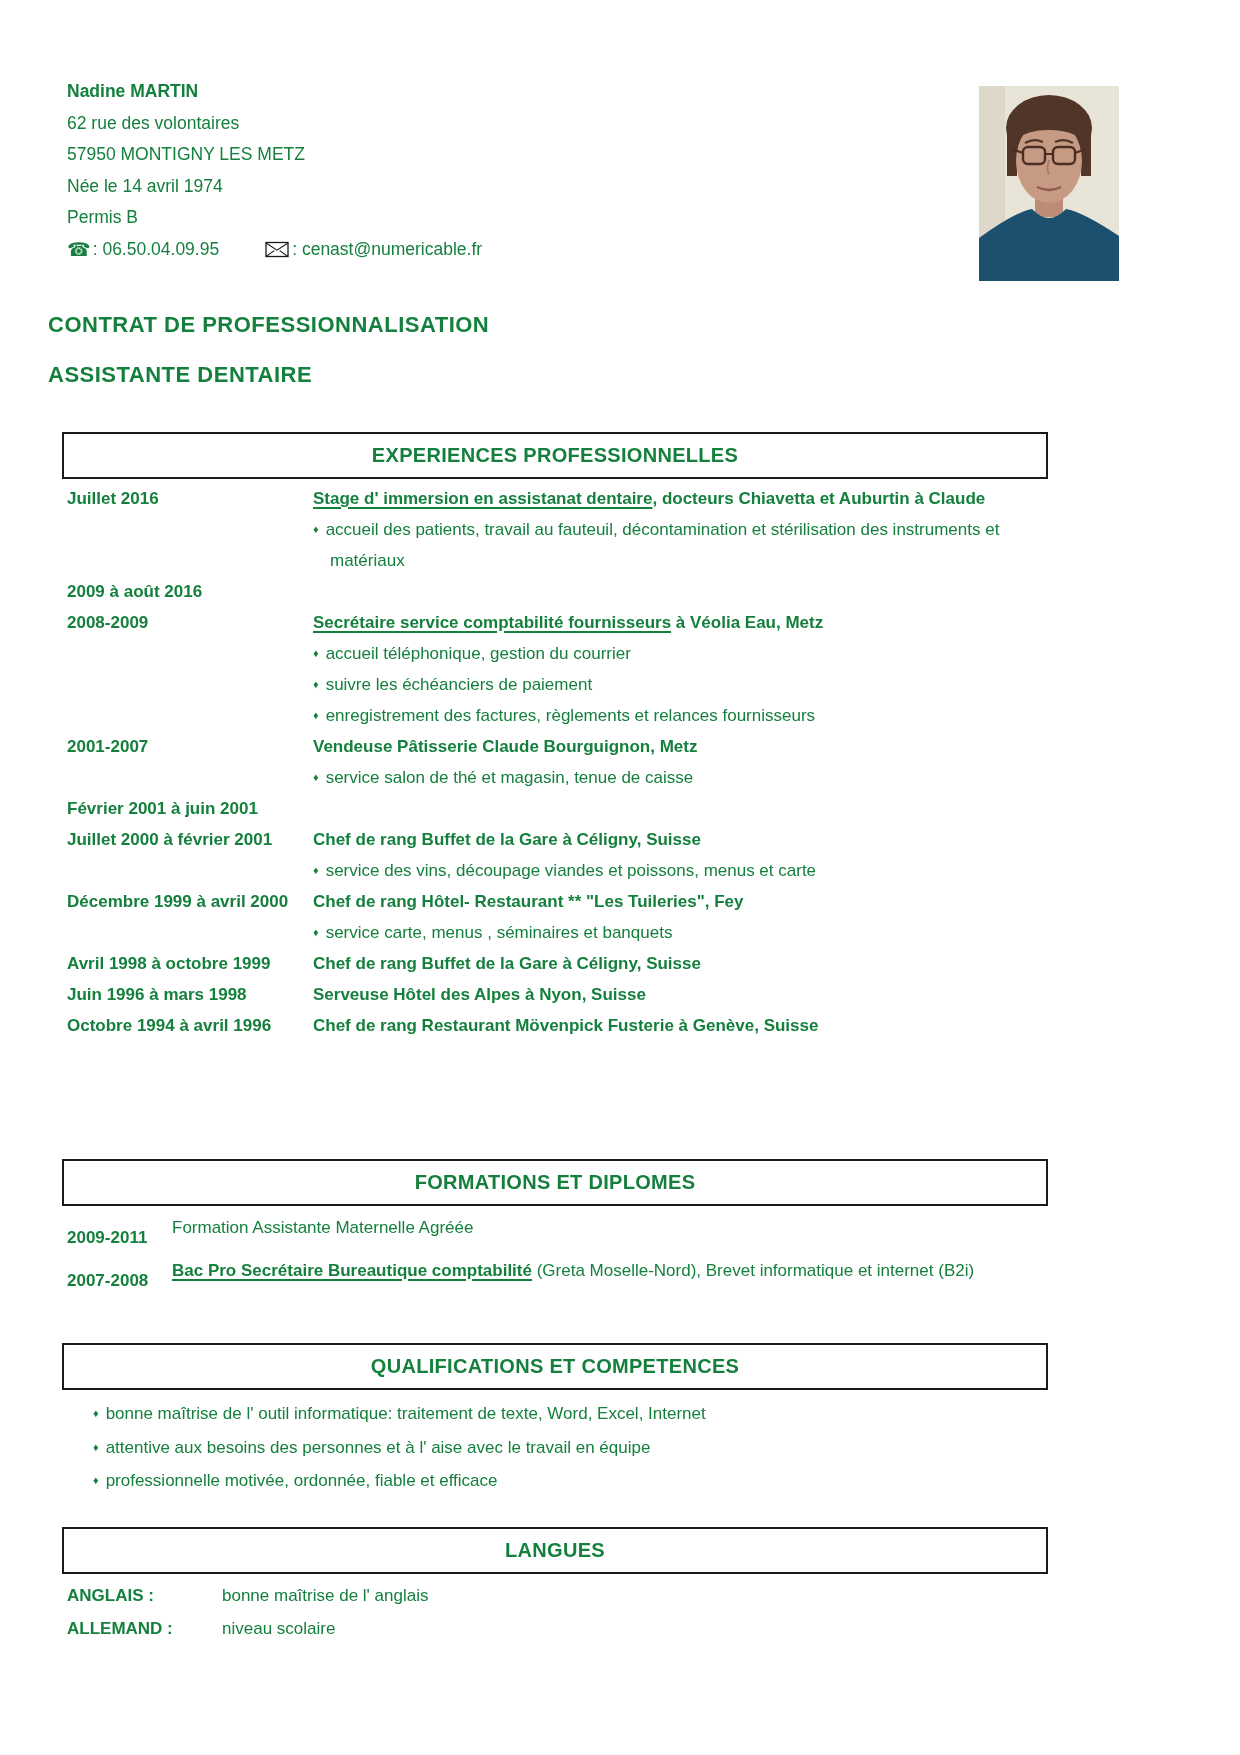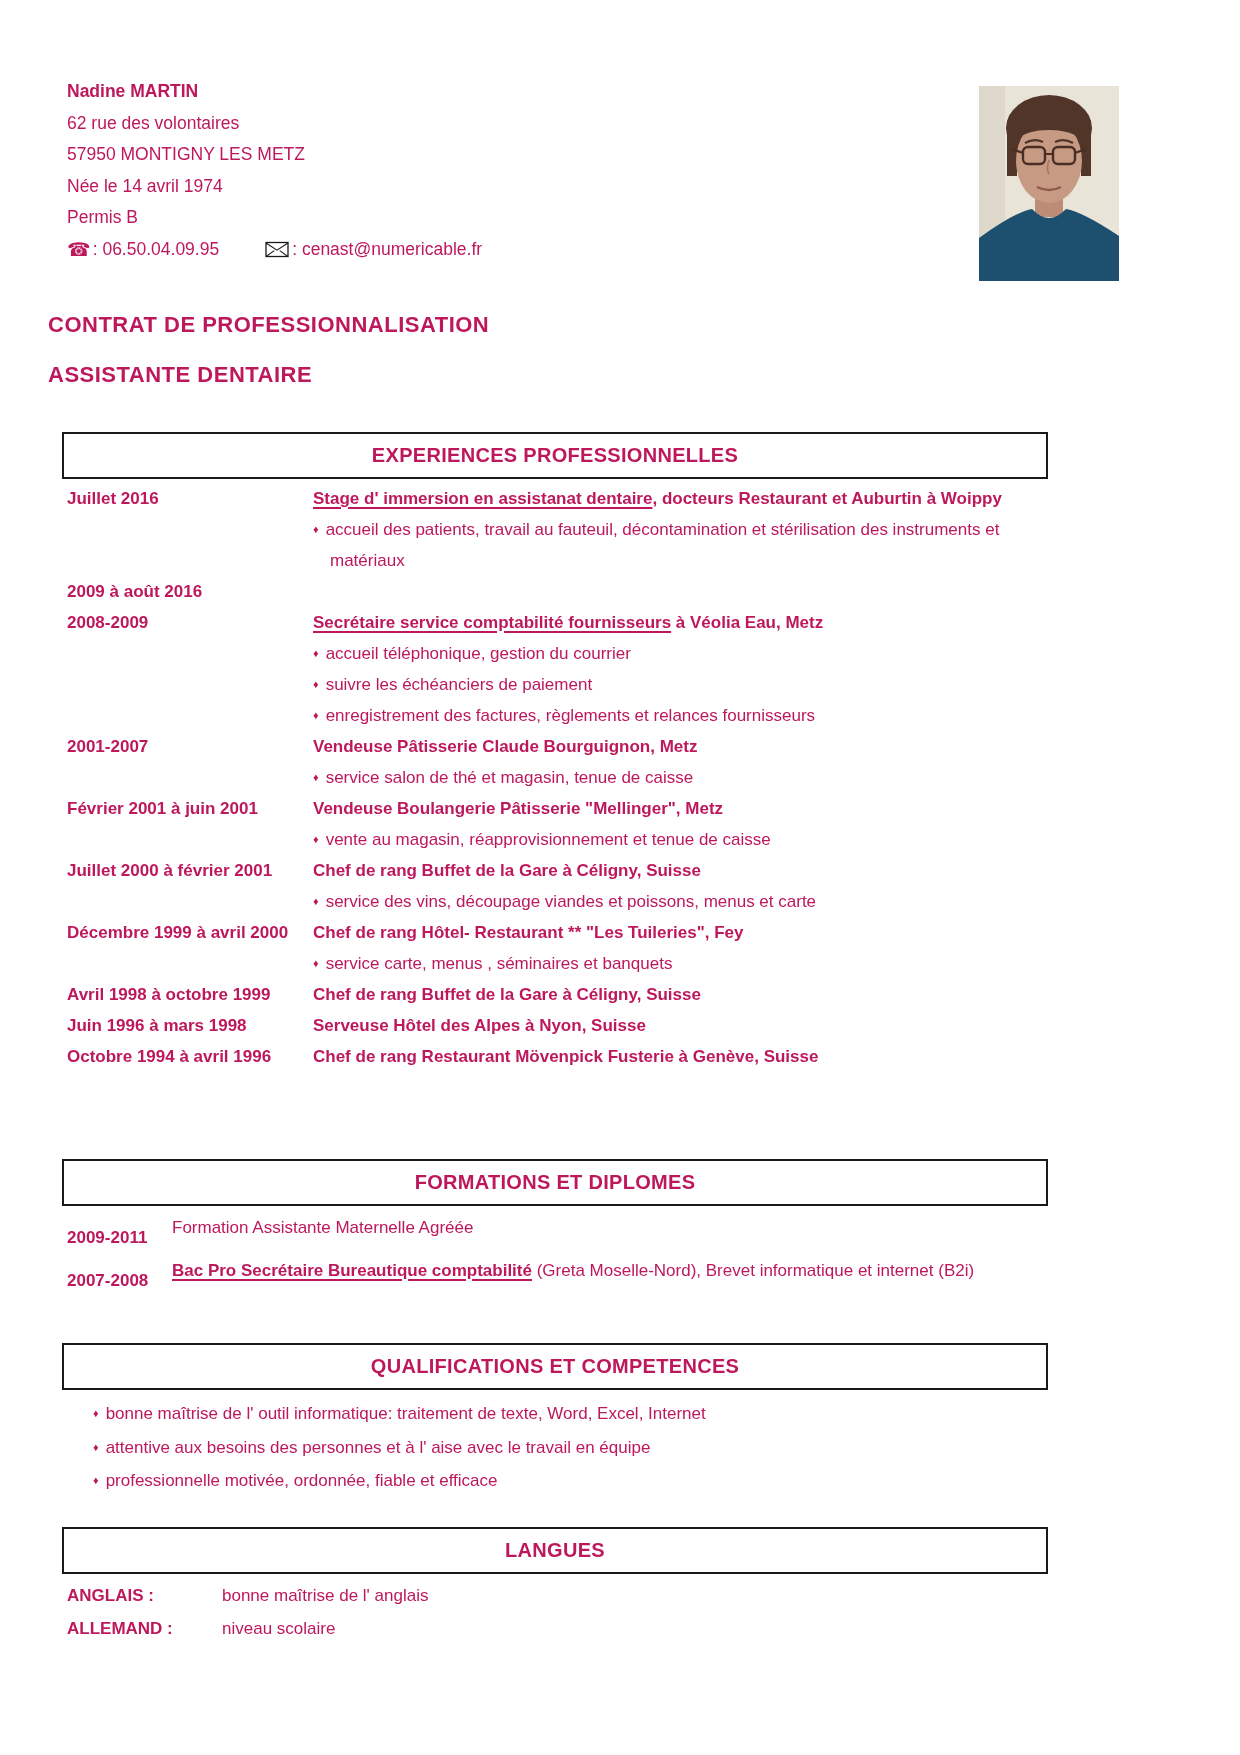--- a/index.html
+++ b/index.html
@@ -1,18 +1,18 @@
 <!DOCTYPE html>
 <html><head>
 <meta charset="utf-8">
 <style>
   html,body{margin:0;padding:0;background:#ffffff;}
   .page{
     position:relative;width:1240px;height:1755px;background:#ffffff;
-    font-family:"Liberation Sans", sans-serif;color:#be185d;overflow:hidden;
+    font-family:"Liberation Sans", sans-serif;color:#15803d;overflow:hidden;
   }
   
   .personal{position:absolute;left:67px;top:76px;font-size:17.5px;line-height:31.5px;}
   .personal .name{font-weight:700;}
   .contact-row{display:flex;align-items:center;}
   .phone-glyph{font-size:19px;line-height:1;margin-right:2px;}
   .contact-gap{display:inline-block;width:46px;}
   .env-svg{margin-right:3px;display:block;}
   
   .photo{position:absolute;left:979px;top:86px;width:140px;height:195px;}
@@ -102,21 +102,21 @@
 
   <div class="sec-box" id="box-exp">EXPERIENCES PROFESSIONNELLES</div>
   <div class="sec-box" id="box-form">FORMATIONS ET DIPLOMES</div>
   <div class="sec-box" id="box-qual">QUALIFICATIONS ET COMPETENCES</div>
   <div class="sec-box" id="box-lang">LANGUES</div>
 
   <div class="exp-list">
   <div class="exp-row">
     <div class="exp-date">Juillet 2016</div>
     <div class="exp-content">
-      <div class="exp-role"><span class="u">Stage d' immersion en assistanat dentaire</span><span>, docteurs Restaurant et Auburtin à  Woippy</span></div>
+      <div class="exp-role"><span class="u">Stage d' immersion en assistanat dentaire</span><span>, docteurs Chiavetta et Auburtin à  Claude</span></div>
       <div>
   <div class="bullet"><span class="dm">♦</span><span>accueil des patients, travail au fauteuil, décontamination et stérilisation des instruments et matériaux</span></div>
 </div>
     </div>
   </div>
 
   <div class="exp-row">
     <div class="exp-date">2009 à août 2016</div>
   </div>
 
@@ -139,26 +139,20 @@
     <div class="exp-content">
       <div class="exp-role"><span class="u"></span><span>Vendeuse Pâtisserie Claude Bourguignon, Metz</span></div>
       <div>
   <div class="bullet"><span class="dm">♦</span><span>service salon de thé et magasin, tenue de caisse</span></div>
 </div>
     </div>
   </div>
 
   <div class="exp-row">
     <div class="exp-date">Février 2001 à juin 2001</div>
-    <div class="exp-content">
-      <div class="exp-role"><span class="u"></span><span>Vendeuse Boulangerie Pâtisserie "Mellinger", Metz</span></div>
-      <div>
-  <div class="bullet"><span class="dm">♦</span><span>vente au magasin, réapprovisionnement et tenue de caisse</span></div>
-</div>
-    </div>
   </div>
 
   <div class="exp-row">
     <div class="exp-date">Juillet 2000 à février 2001</div>
     <div class="exp-content">
       <div class="exp-role"><span class="u"></span><span>Chef de rang Buffet de la Gare à Céligny, Suisse</span></div>
       <div>
   <div class="bullet"><span class="dm">♦</span><span>service des vins, découpage viandes et poissons, menus et carte</span></div>
 </div>
     </div>

